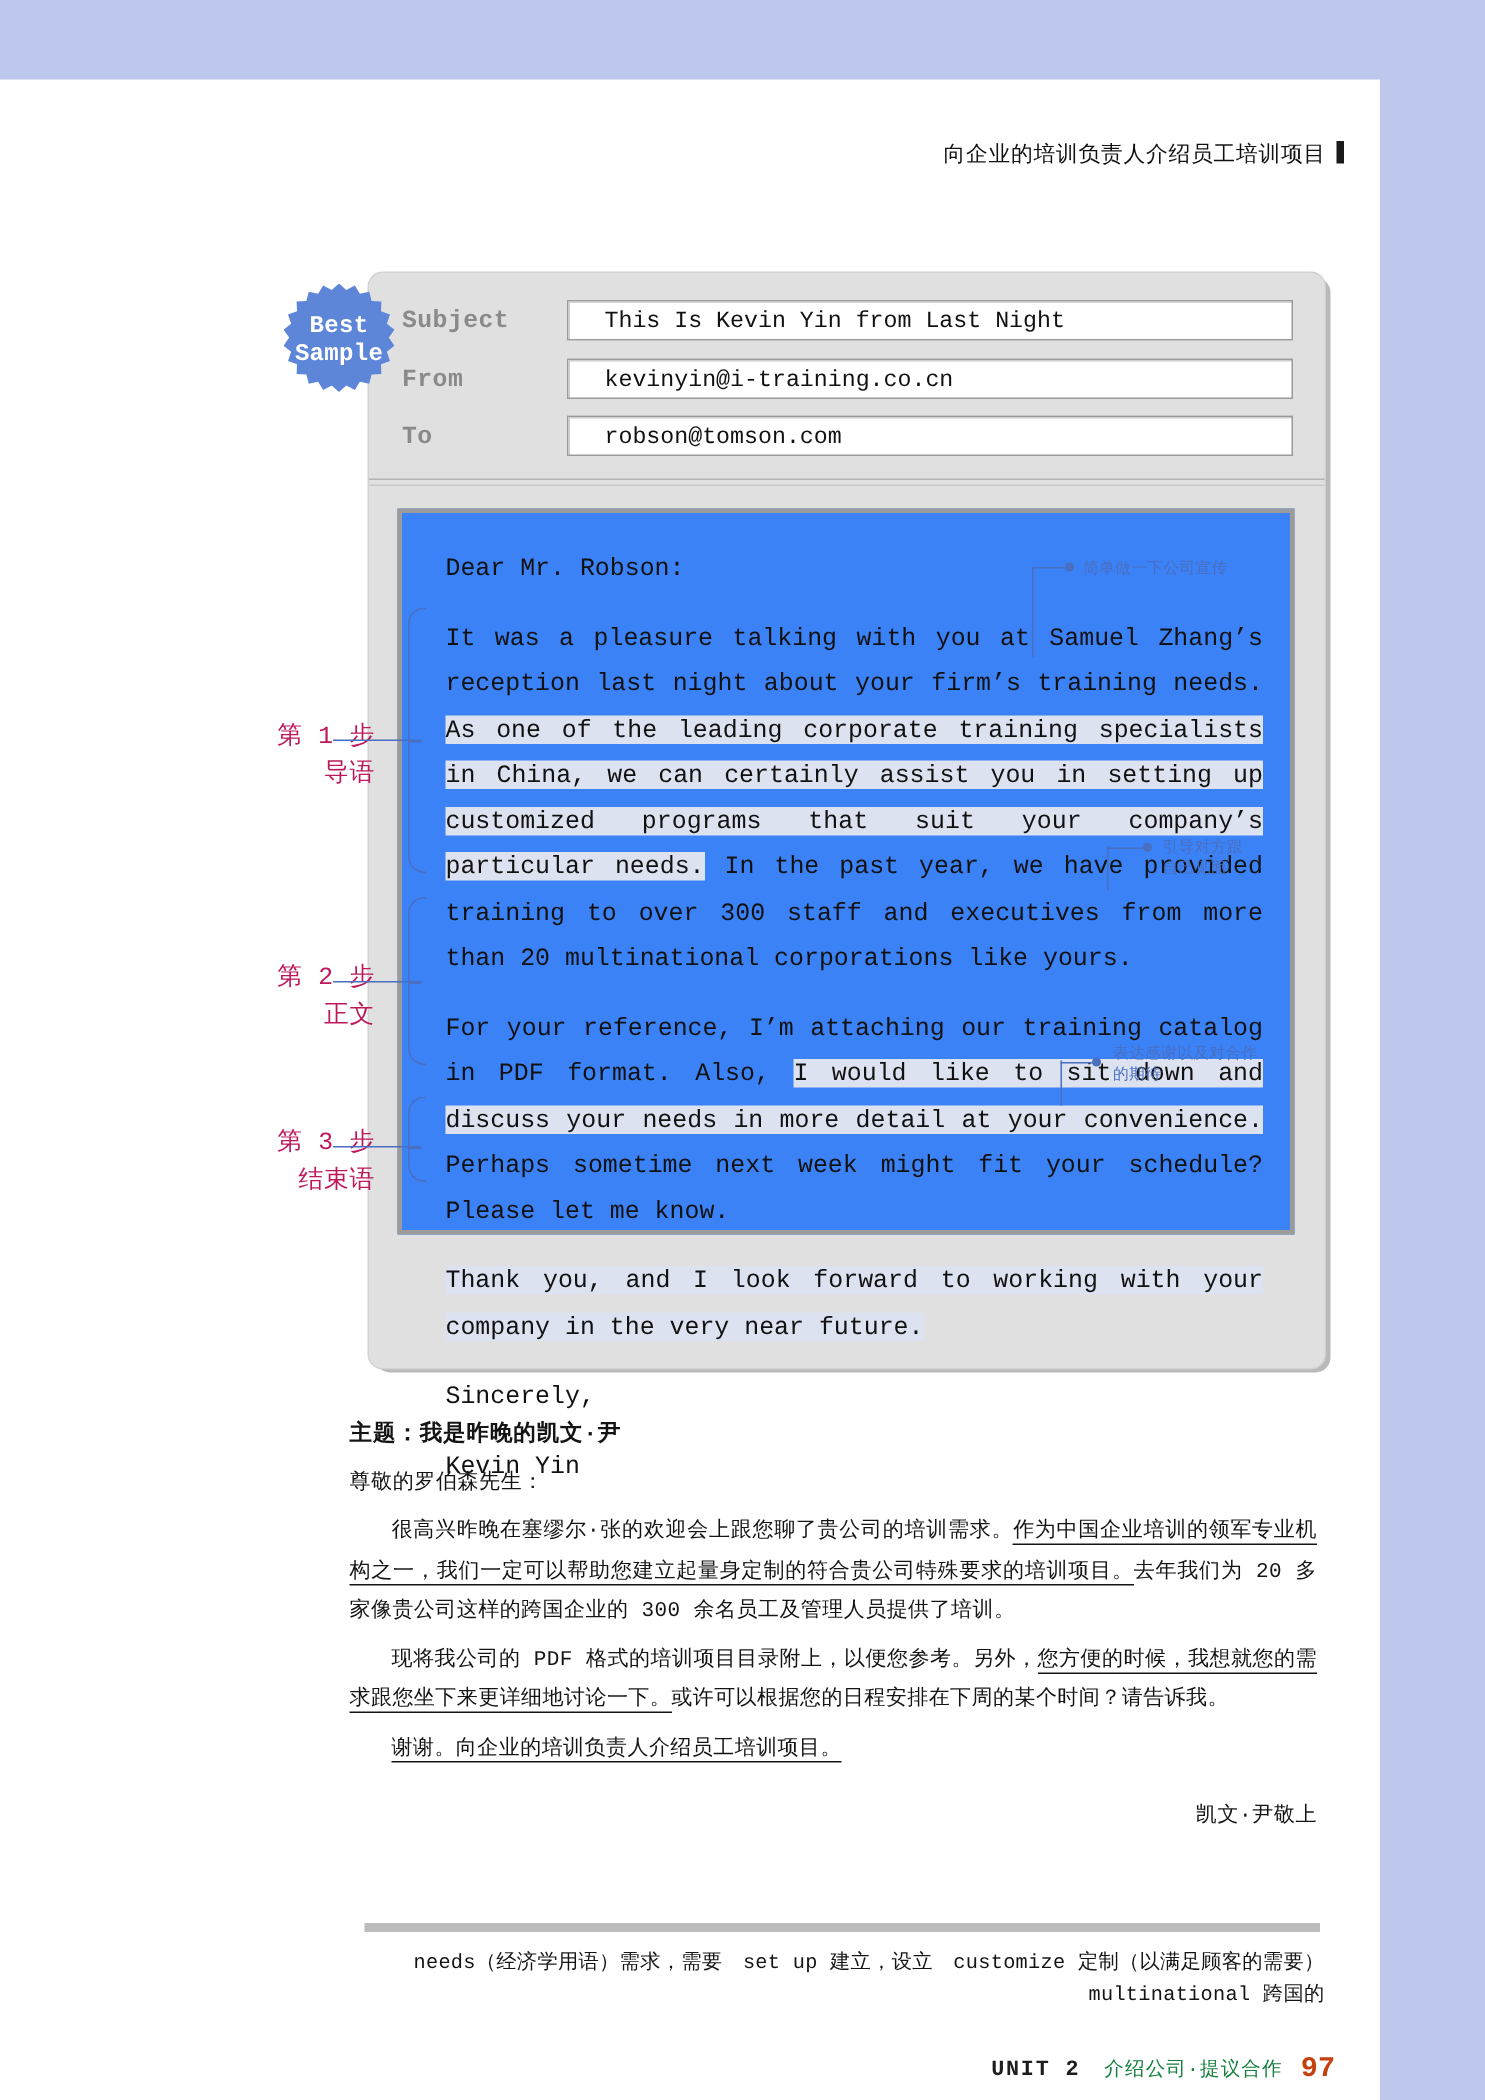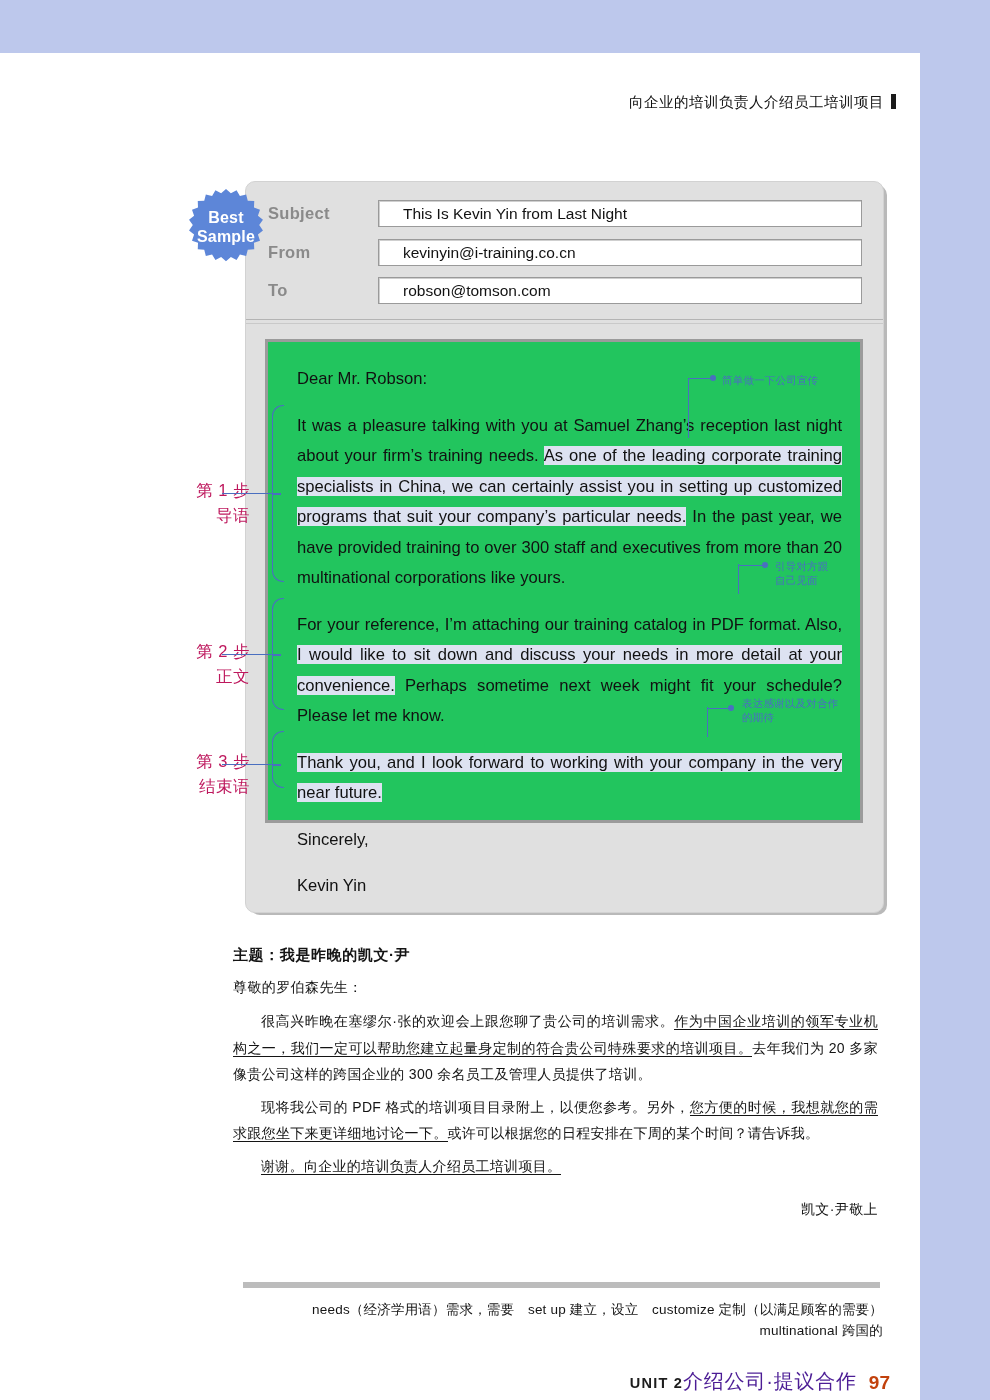--- a/index.html
+++ b/index.html
@@ -6,20 +6,21 @@
   body{
     width:990px;height:1400px;
     background:#bdc8ec;
     font-family:"Liberation Sans","DejaVu Sans",sans-serif;
     overflow:hidden;
     position:relative;
   }
   .page{
     position:absolute;left:0;top:53px;width:920px;height:1347px;
     background:#ffffff;
+    font-family:Liberation Mono, monospace;
   }
 
   
   .runhead{
     position:absolute;right:24px;top:40px;
     font-size:14.5px;color:#111;letter-spacing:.5px;
     white-space:nowrap;
   }
   .runhead .bar{
     display:inline-block;width:5px;height:15px;background:#1a1a1a;
@@ -60,21 +61,21 @@
 
   .mail-sep{
     position:absolute;left:0;top:137px;width:100%;height:1px;background:#b4b4b4;
   }
   .mail-sep2{
     position:absolute;left:0;top:141px;width:100%;height:1px;background:#c9c9c9;
   }
 
   .mail-body{
     position:absolute;left:19px;top:157px;width:598px;height:484px;
-    background:#22c55e;border:3px solid #9b9b9b;box-sizing:border-box;
+    background:#3b82f6;border:3px solid #9b9b9b;box-sizing:border-box;
   }
   .btxt{
     position:absolute;left:29px;top:22px;width:545px;
     font-size:16.6px;line-height:30.5px;color:#111;
     text-align:justify;
   }
   .btxt p{margin:0 0 16px 0;}
   .btxt p.last{margin-bottom:0;}
   .hl{background:#dde2f1;}
   .sig{margin-top:14px;}
@@ -179,21 +180,21 @@
     position:absolute;left:233px;top:1246px;width:650px;
     font-size:13.5px;line-height:21px;color:#141414;letter-spacing:.2px;text-align:right;
   }
 
   
   .footer{
     position:absolute;left:600px;top:1315px;width:290px;
     text-align:right;white-space:nowrap;
   }
   .footer .unit{font-size:14.5px;font-weight:bold;color:#1d1d1d;letter-spacing:1.2px;}
-  .footer .topic{font-size:20px;color:#4c1d95;letter-spacing:.8px;margin-left:0;}
+  .footer .topic{font-size:13px;color:#15803d;letter-spacing:.8px;margin-left:16px;}
   .footer .pno{font-size:19px;font-weight:bold;color:#c2410c;margin-left:12px;vertical-align:-1px;}
 </style>
 </head>
 <body>
 
 <div class="page">
 
   <div class="runhead">
     <span>向企业的培训负责人介绍员工培训项目</span><span class="bar"></span>
   </div>

